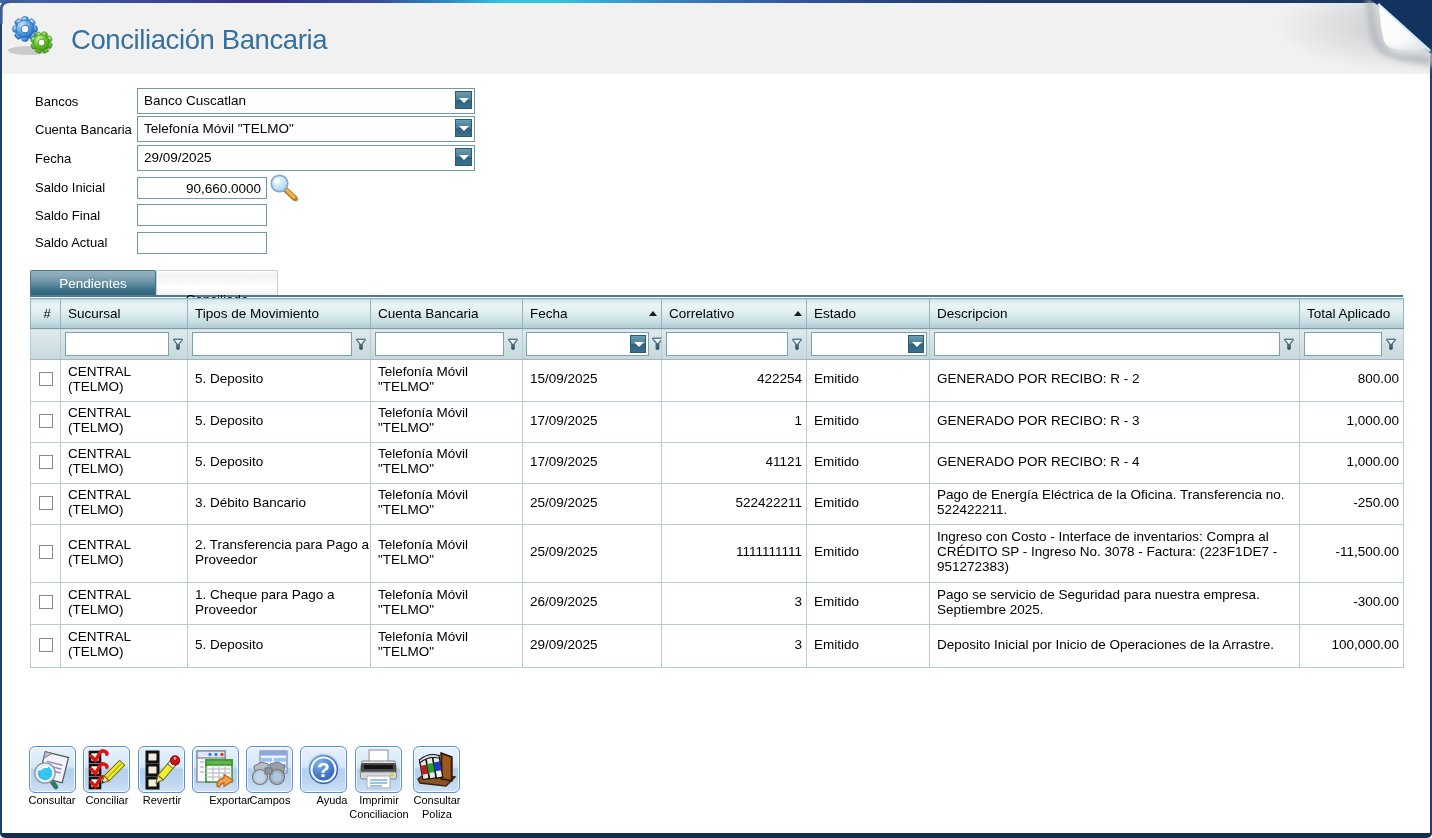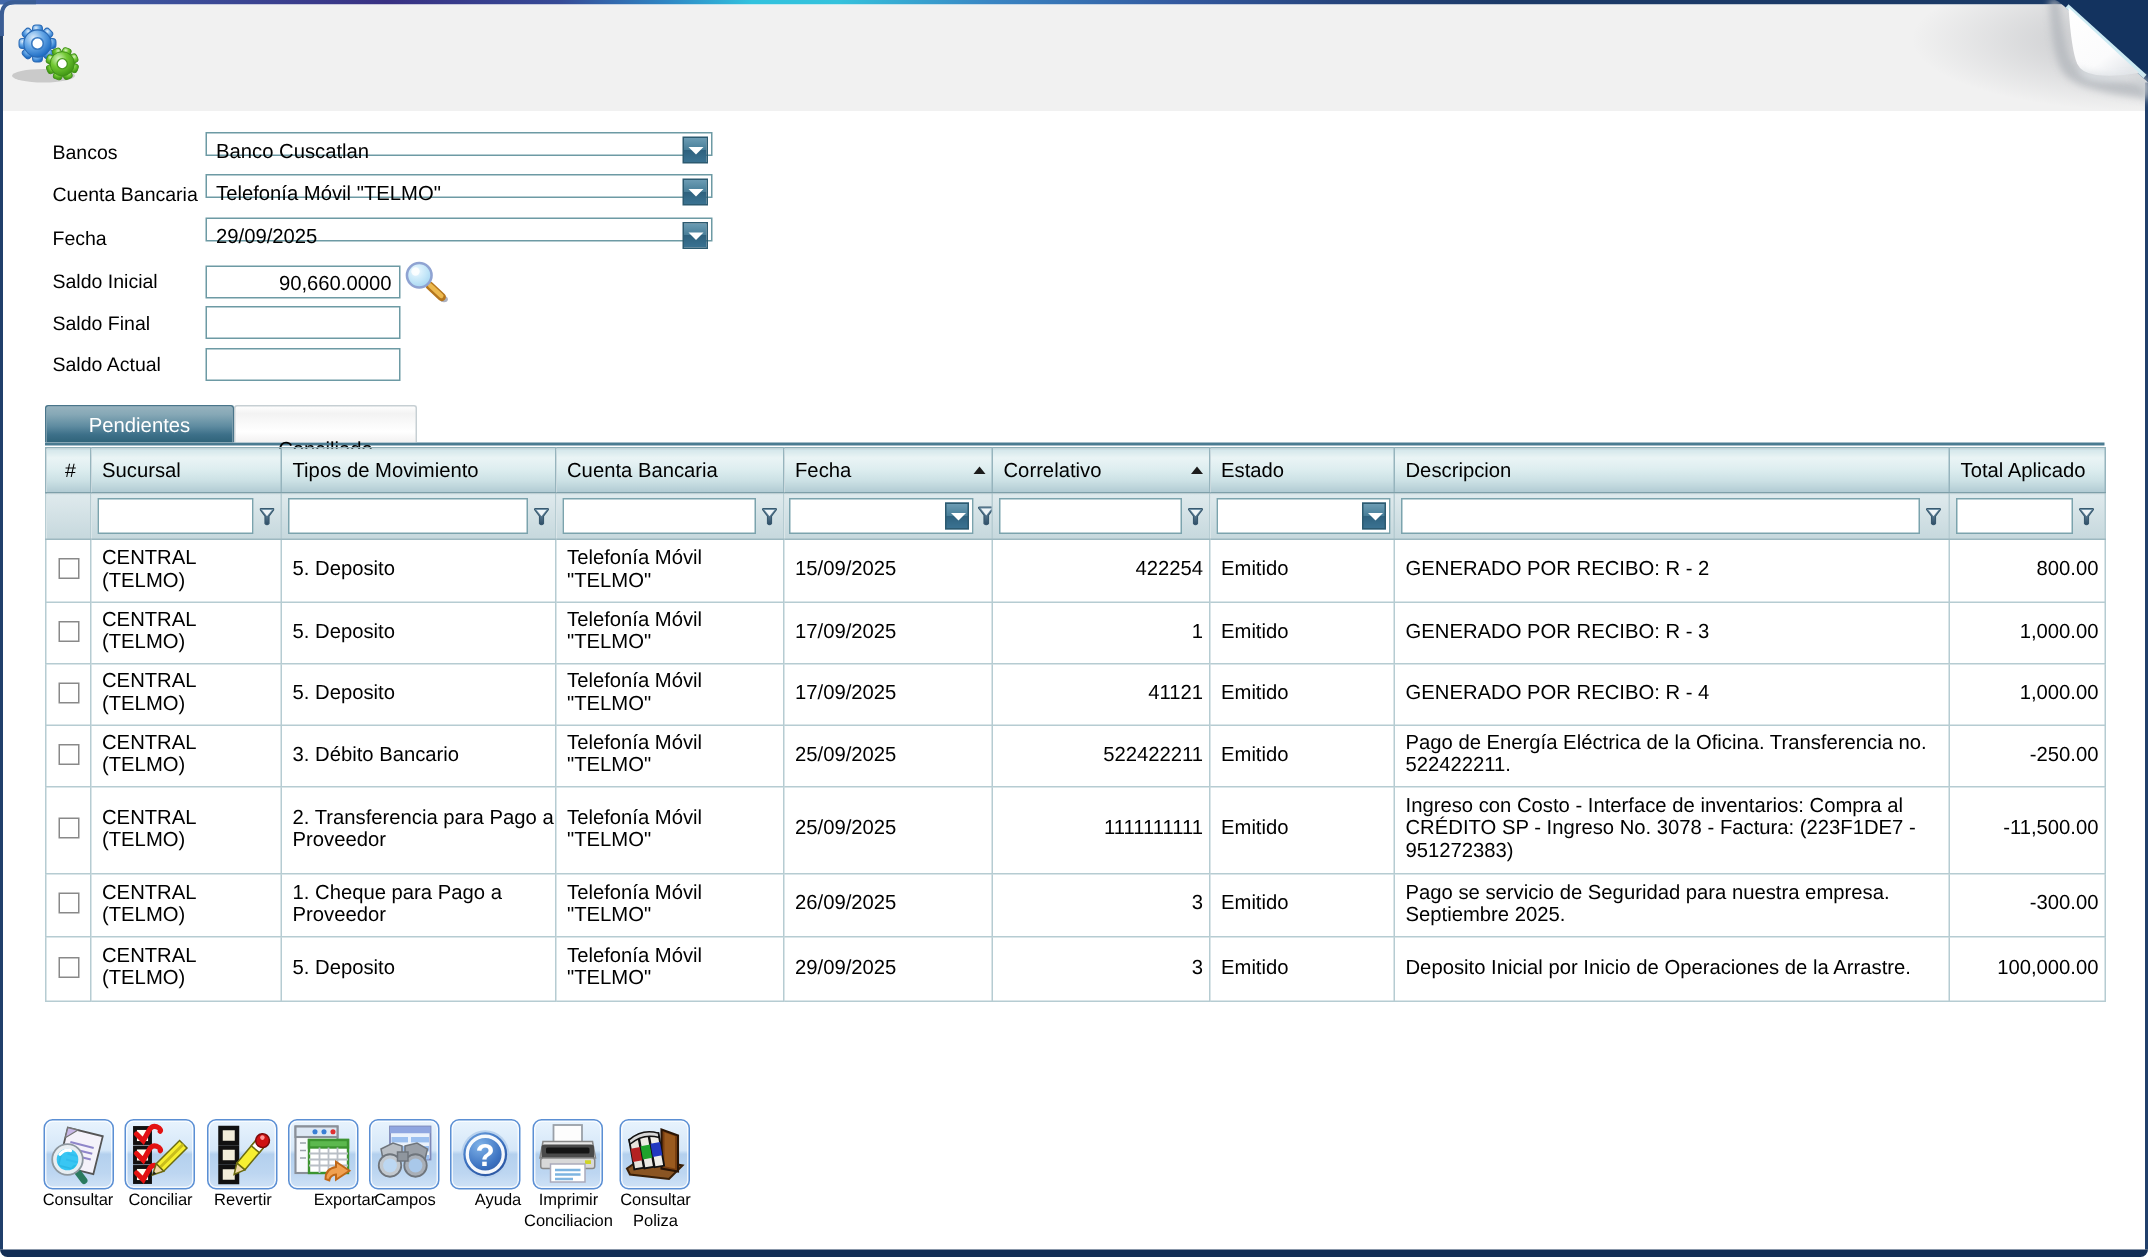--- a/index.html
+++ b/index.html
@@ -11,21 +11,21 @@
 #topbar { left:0; top:0; width:1432px; height:3px;
   background:linear-gradient(90deg,#4268aa 0%,#3c4f9a 8%,#393183 18%,#364a96 26%,#2f86c4 31%,#32c2de 35%,#35c2dc 39%,#3a86c4 46%,#33589e 55%,#27457e 62%,#1c3a68 70%,#1a3a66 100%);}
 #grayhdr { left:2px; top:3px; width:1428px; height:71px; background:#f1f1f1;
   border-top-left-radius:8px; }
 #bleft { left:0; top:12px; width:2px; height:821px; background:#203f6b; }
 #bright { left:1430px; top:55px; width:2px; height:778px; background:#203f6b; }
 #bbottom { left:0; top:833px; width:1432px; height:5px; background:#132e55;
   border-radius:0 0 7px 7px; }
 #title { left:71px; top:24px; font-size:27.5px; color:#35709f; letter-spacing:-0.4px; }
 .lbl { font-size:13px; color:#000; left:35px; }
-.combo { left:137px; width:338px; height:16px; background:#fff;
+.combo { left:137px; width:338px; height:26px; background:#fff;
   border:1.5px solid #6d9aa4; }
 .combo .tx { position:absolute; left:6px; top:4px; font-size:13.5px; color:#000; }
 .cbtn { position:absolute; right:2px; top:2px; width:17px; height:18px;
   border:1px solid #2c5a70;
   background:linear-gradient(#6c9cb4 0%,#487e98 48%,#2e617e 50%,#3a7291 100%); }
 .cbtn:after { content:""; position:absolute; left:3px; top:6px;
   border:5px solid transparent; border-top:5px solid #fff; border-bottom:none; }
 .sin { left:137px; width:130px; height:22px; background:#fff;
   border:1.5px solid #6d9aa4; font-size:13.5px; color:#000; text-align:right;
   padding:3px 5px 0 0; }
@@ -140,20 +140,21 @@
             <rect x="-17.6" y="-4.7" width="9.4" height="9.4" rx="3.2"></rect>
             <rect x="8.2" y="-4.7" width="9.4" height="9.4" rx="3.2"></rect>
           </g>
         </g>
         <circle cx="0" cy="0" r="13"></circle>
       </g>
       <circle cx="0" cy="0" r="5.5" fill="#fff" stroke="#4a9a20" stroke-width="1.5"></circle>
     </g>
   </svg>
   </div>
+  <div class="abs" id="title">Conciliación Bancaria</div>
 
   <div class="abs lbl" style="top:94px;">Bancos</div>
   <div class="abs lbl" style="top:122px;">Cuenta Bancaria</div>
   <div class="abs lbl" style="top:151px;">Fecha</div>
   <div class="abs lbl" style="top:180px;">Saldo Inicial</div>
   <div class="abs lbl" style="top:208px;">Saldo Final</div>
   <div class="abs lbl" style="top:235px;">Saldo Actual</div>
 
   <div class="abs combo" style="top:88px;">
         <span class="tx">Banco Cuscatlan</span>

